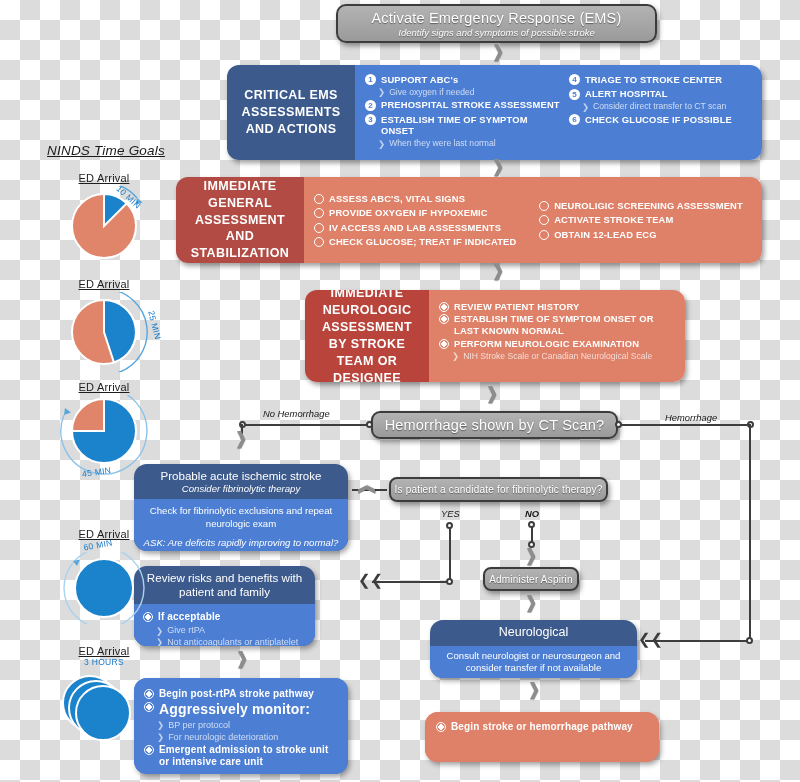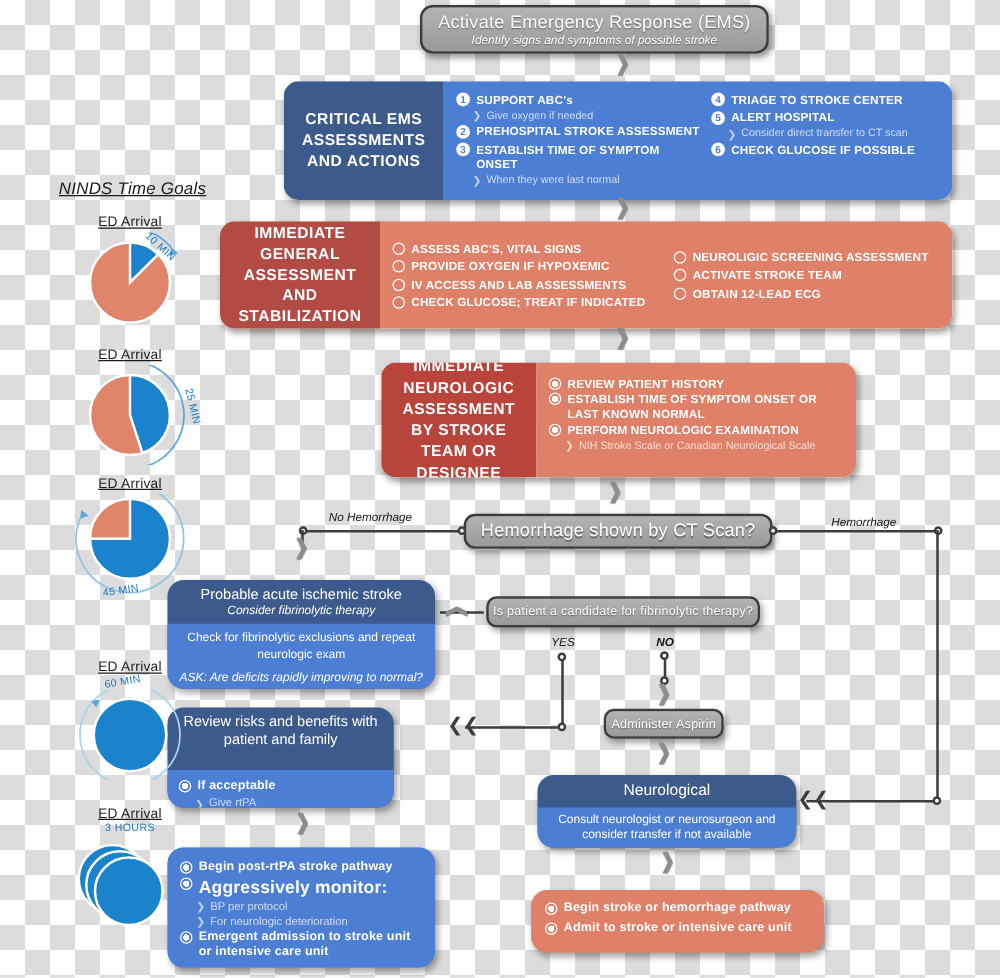--- a/index.html
+++ b/index.html
@@ -116,21 +116,21 @@
   .dchev { position:absolute; color:#8d8d8d; font-size:17px; line-height:1;
            text-shadow:0 1px 1px rgba(0,0,0,.35); font-family:"DejaVu Sans", sans-serif; }
   .achev { position:absolute; color:#3d3d3d; font-size:15px; line-height:1;
            font-family:"DejaVu Sans", sans-serif; }
 </style>
 </head>
 <body>
 
 <div id="stage">
 
-  <div class="node gray" style="left:336px; top:4px; width:279px; height:39px;">
+  <div class="node gray" style="left:336px; top:4px; width:321px; height:39px;">
     <div class="t1">Activate Emergency Response (EMS)</div>
     <div class="t2">Identify signs and symptoms of possible stroke</div>
   </div>
   <div class="dchev" style="left:491px; top:43px;">❱</div>
 
   <div class="node split ems" style="left:227px; top:65px; width:535px; height:95px;">
     <div class="lhs">CRITICAL EMS ASSESSMENTS AND ACTIONS</div>
     <div class="rhs">
       <div class="col" style="flex:1.07">
         <div class="li">
@@ -289,21 +289,21 @@
   <div class="dotnode" style="left:528px; top:541px;"></div>
   <div class="dchev" style="left:524px; top:547px;">❱</div>
 
   <div class="node gray small" style="left:483px; top:567px; width:96px; height:24px; border-radius:8px;">
     <div class="t1">Administer Aspirin</div>
   </div>
   <div class="dchev" style="left:524px; top:594px;">❱</div>
 
   <div class="card" style="left:134px; top:566px; width:181px; height:80px;">
     <div class="hd">Review risks and benefits with patient and family</div>
-    <div class="bd" style="height:48px;margin-top:12px;">
+    <div class="bd" style="height:48px;">
       <div class="li mixed">
         <span class="ring dot"></span>
         <span class="lab" style="font-size:10px; text-transform:none;">If acceptable</span>
       </div>
       <div class="sub">
         <span class="chev">❯</span>
         <span class="lab2" style="font-size:9px;">Give rtPA</span>
       </div>
       <div class="sub">
         <span class="chev">❯</span>
@@ -344,24 +344,20 @@
       <p>Consult neurologist or neurosurgeon and consider transfer if not available</p>
     </div>
   </div>
   <div class="dchev" style="left:527px; top:681px;">❱</div>
 
   <div class="card orange" style="left:425px; top:712px; width:234px; height:50px; background:#df8169;">
     <div class="bd" style="height:50px; padding:7px 11px; background:#df8169;">
       <div class="li mixed">
         <span class="ring dot"></span>
         <span class="lab" style="font-size:10px; text-transform:none;">Begin stroke or hemorrhage pathway</span>
-      </div>
-      <div class="li mixed" style="margin-top:4px;">
-        <span class="ring dot"></span>
-        <span class="lab" style="font-size:10px; text-transform:none;">Admit to stroke or intensive care unit</span>
       </div>
     </div>
   </div>
 
   <div id="goals-title">NINDS Time Goals</div>
 
   <div class="goal" style="left:36px; top:172px;">
     <div class="cap">ED Arrival</div>
     <div class="dial">
       <svg width="136" height="80" viewBox="0 0 136 80">

